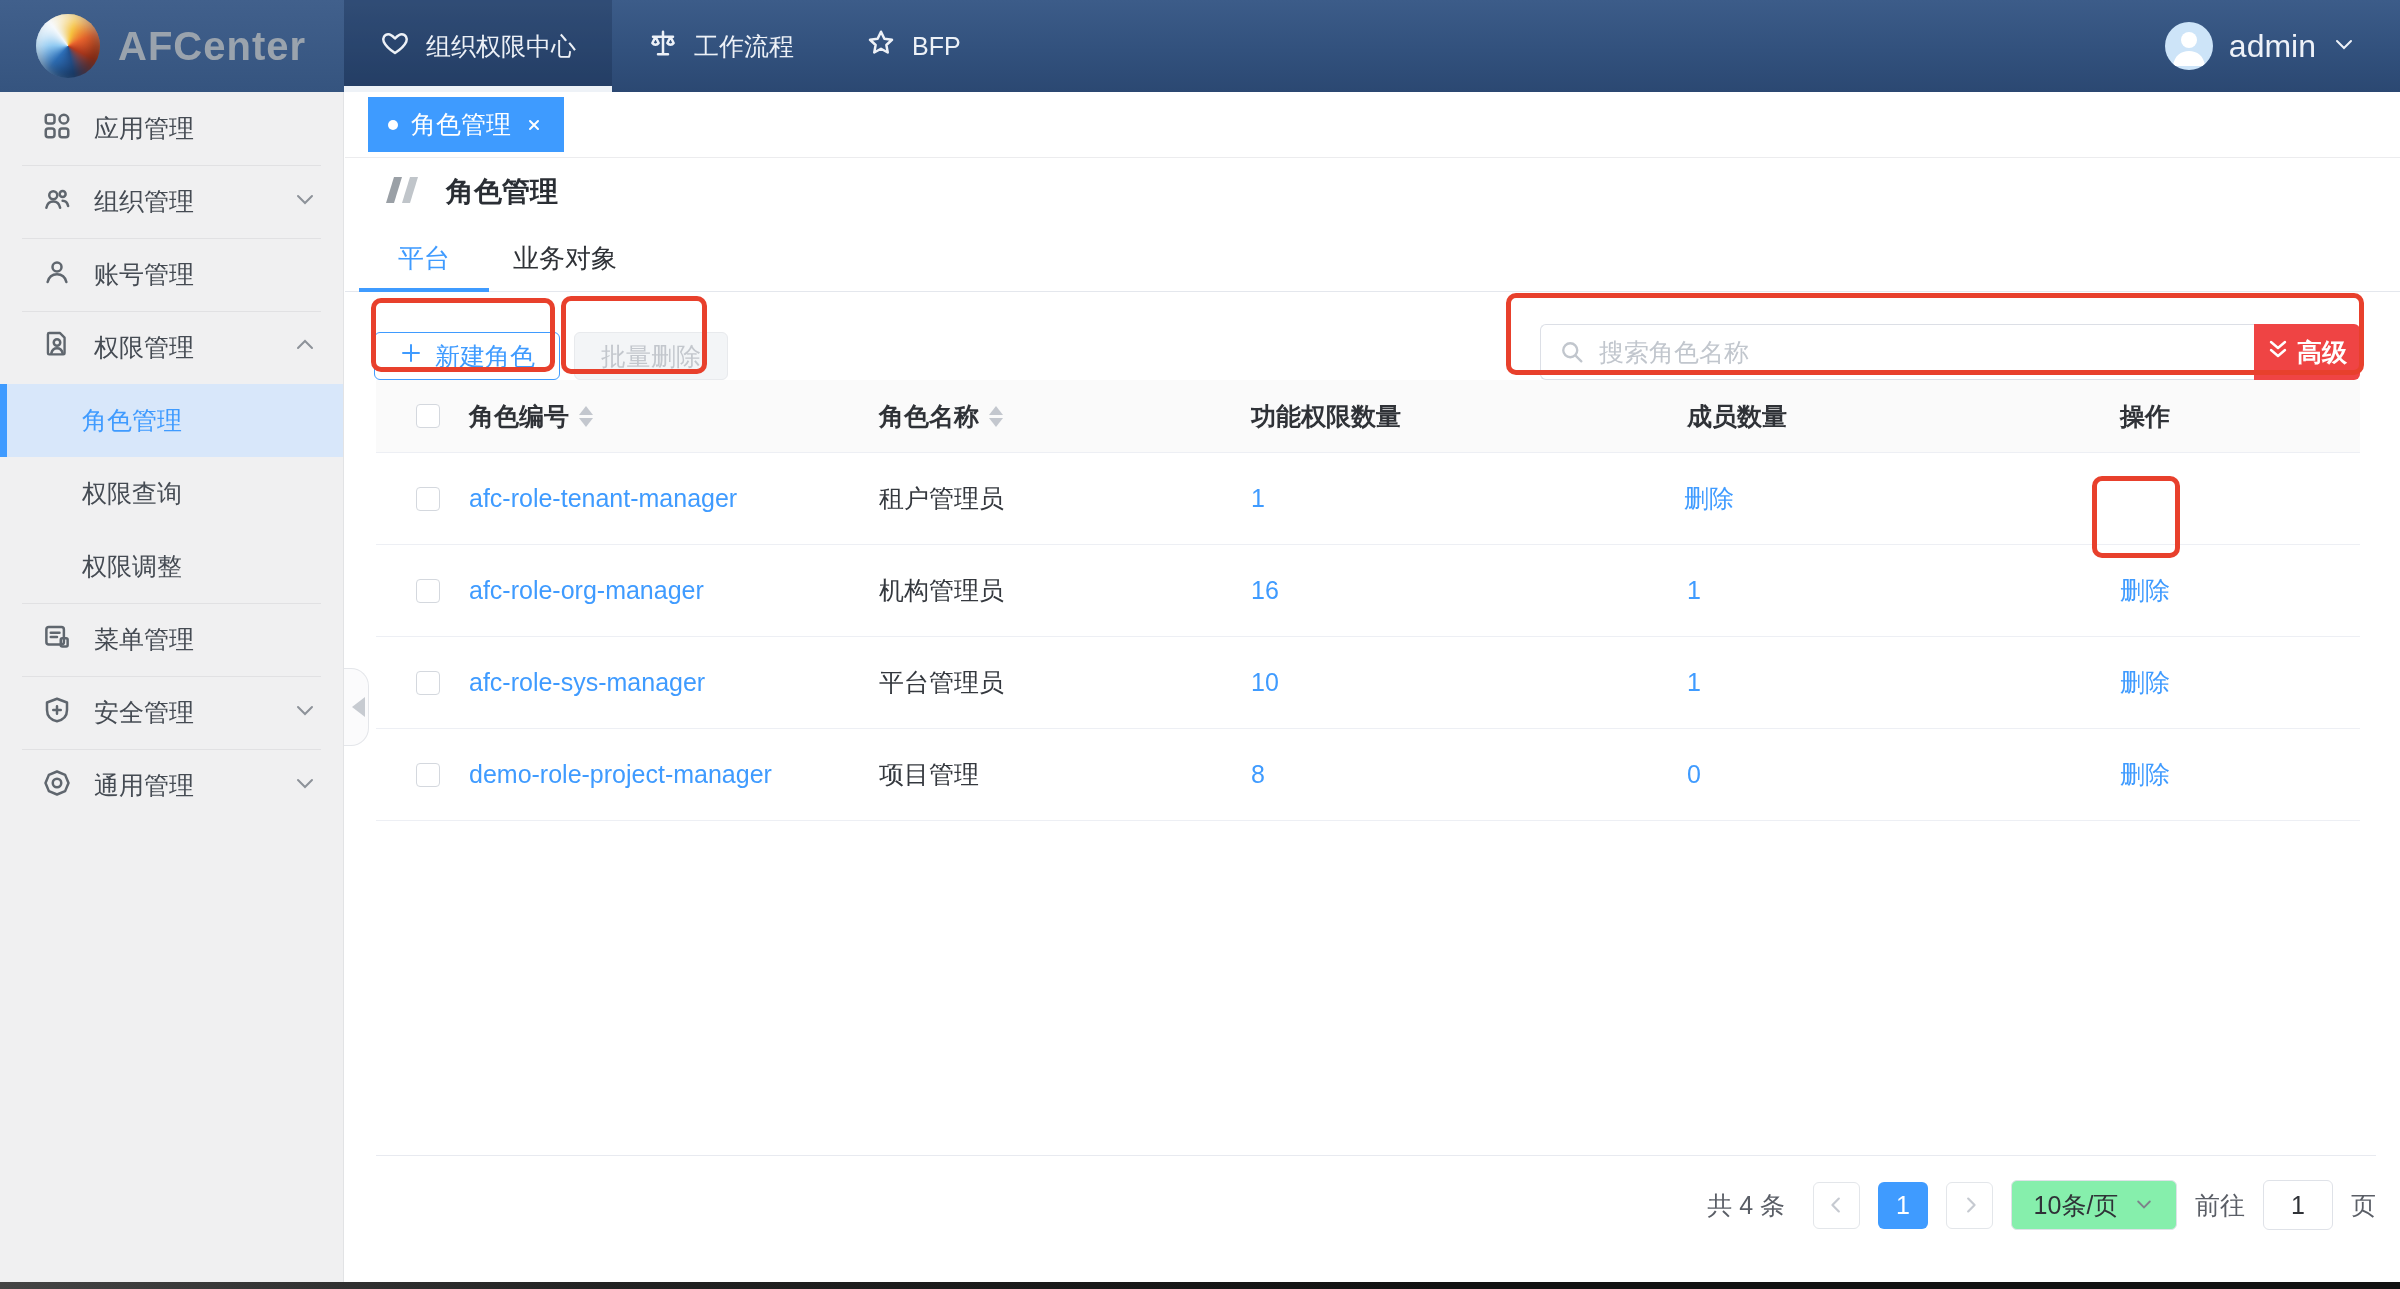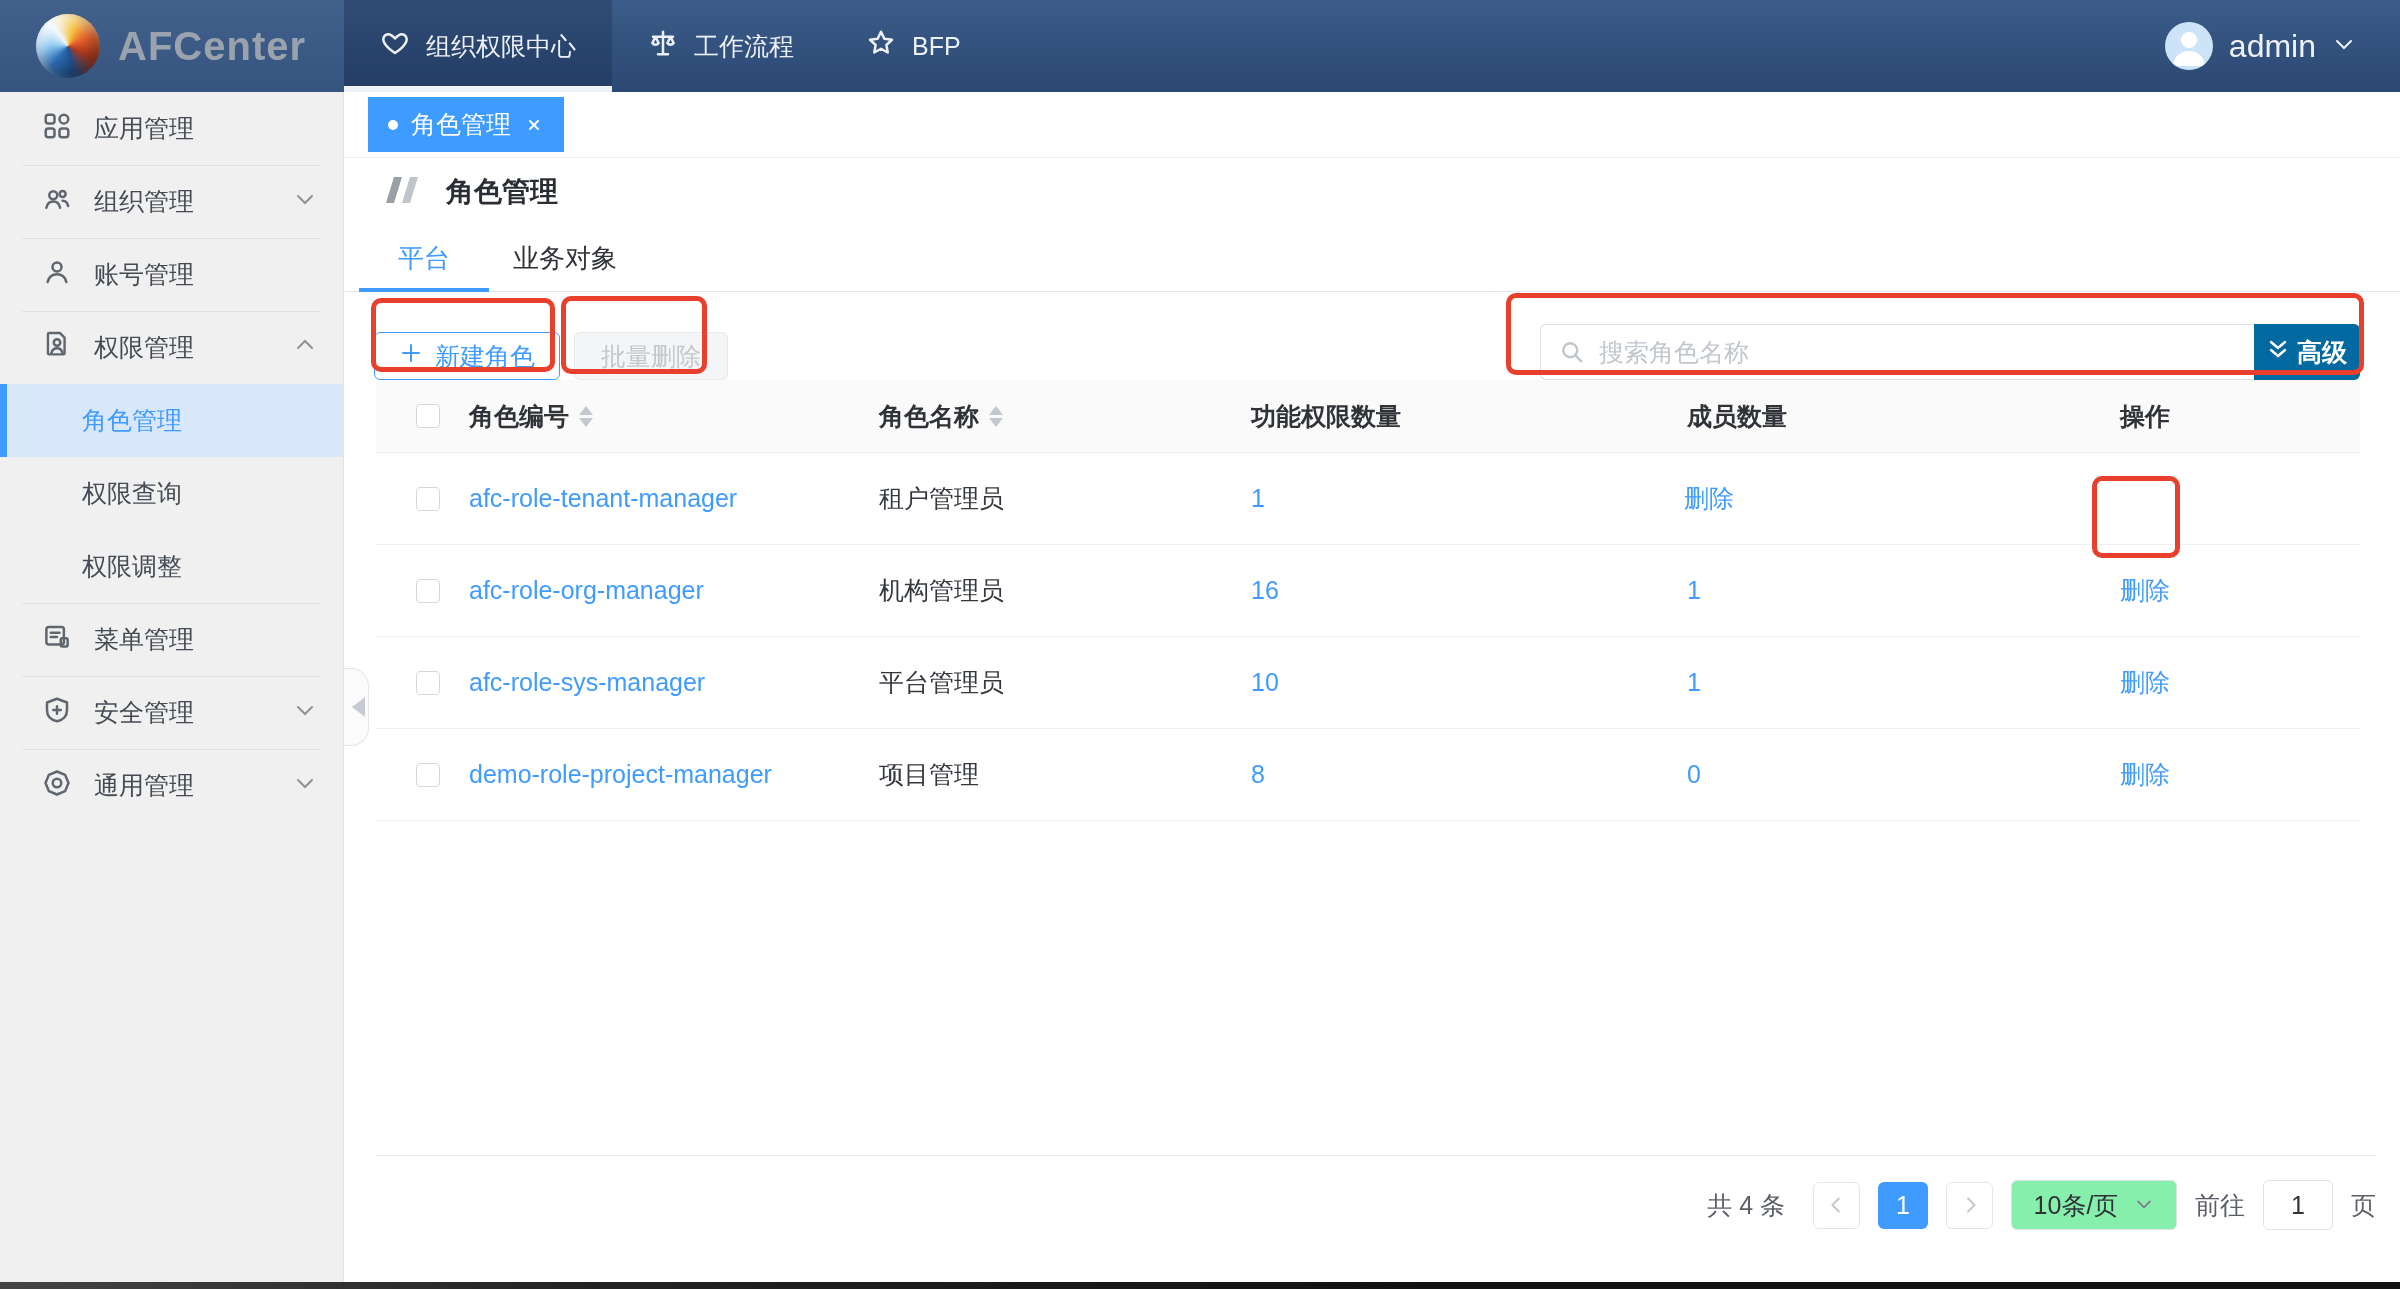--- a/index.html
+++ b/index.html
@@ -70,21 +70,21 @@
     background:#fff; color:#3f9bff; font-size:25px; display:flex; align-items:center; gap:12px; cursor:pointer; }
   .btn-create svg { stroke:#3f9bff; }
   .btn-batch { height:48px; padding:0 26px; border:1px solid #e8eaed; border-radius:6px;
     background:#f3f5f7; color:#c3c7cd; font-size:25px; display:flex; align-items:center; }
   .search-group { margin-left:auto; width:820px; height:56px; display:flex; }
   .search-box { position:relative; flex:1; }
   .search-input { width:100%; height:100%; border:1px solid #dcdfe6; border-right:none;
     border-radius:6px 0 0 6px; padding:0 20px 0 58px; font-size:25px; color:#333; outline:none; }
   .search-input::placeholder { color:#c1c6cd; }
   .search-mag { position:absolute; left:18px; top:14px; }
-  .adv-btn { width:106px; background:#0369a1; color:#fff; border-radius:0 6px 6px 0;
+  .adv-btn { width:106px; background:#ef4444; color:#fff; border-radius:0 6px 6px 0;
     display:flex; align-items:center; justify-content:center; gap:8px; font-size:25px; font-weight:bold; cursor:pointer; }
 
   
   .table { margin:0 40px 10px 31px; }
   .t-row { display:flex; align-items:center; height:92px; border-bottom:1px solid #edeff4; font-size:25px; }
   .t-head { height:73px; background:#fafafa; font-weight:bold; color:#2f3237; }
   .c1 { flex:0 0 93px; padding-left:40px; display:flex; align-items:center; }
   .c2 { flex:0 0 410px; display:flex; align-items:center; }
   .c3 { flex:0 0 372px; }
   .c4 { flex:0 0 436px; }

